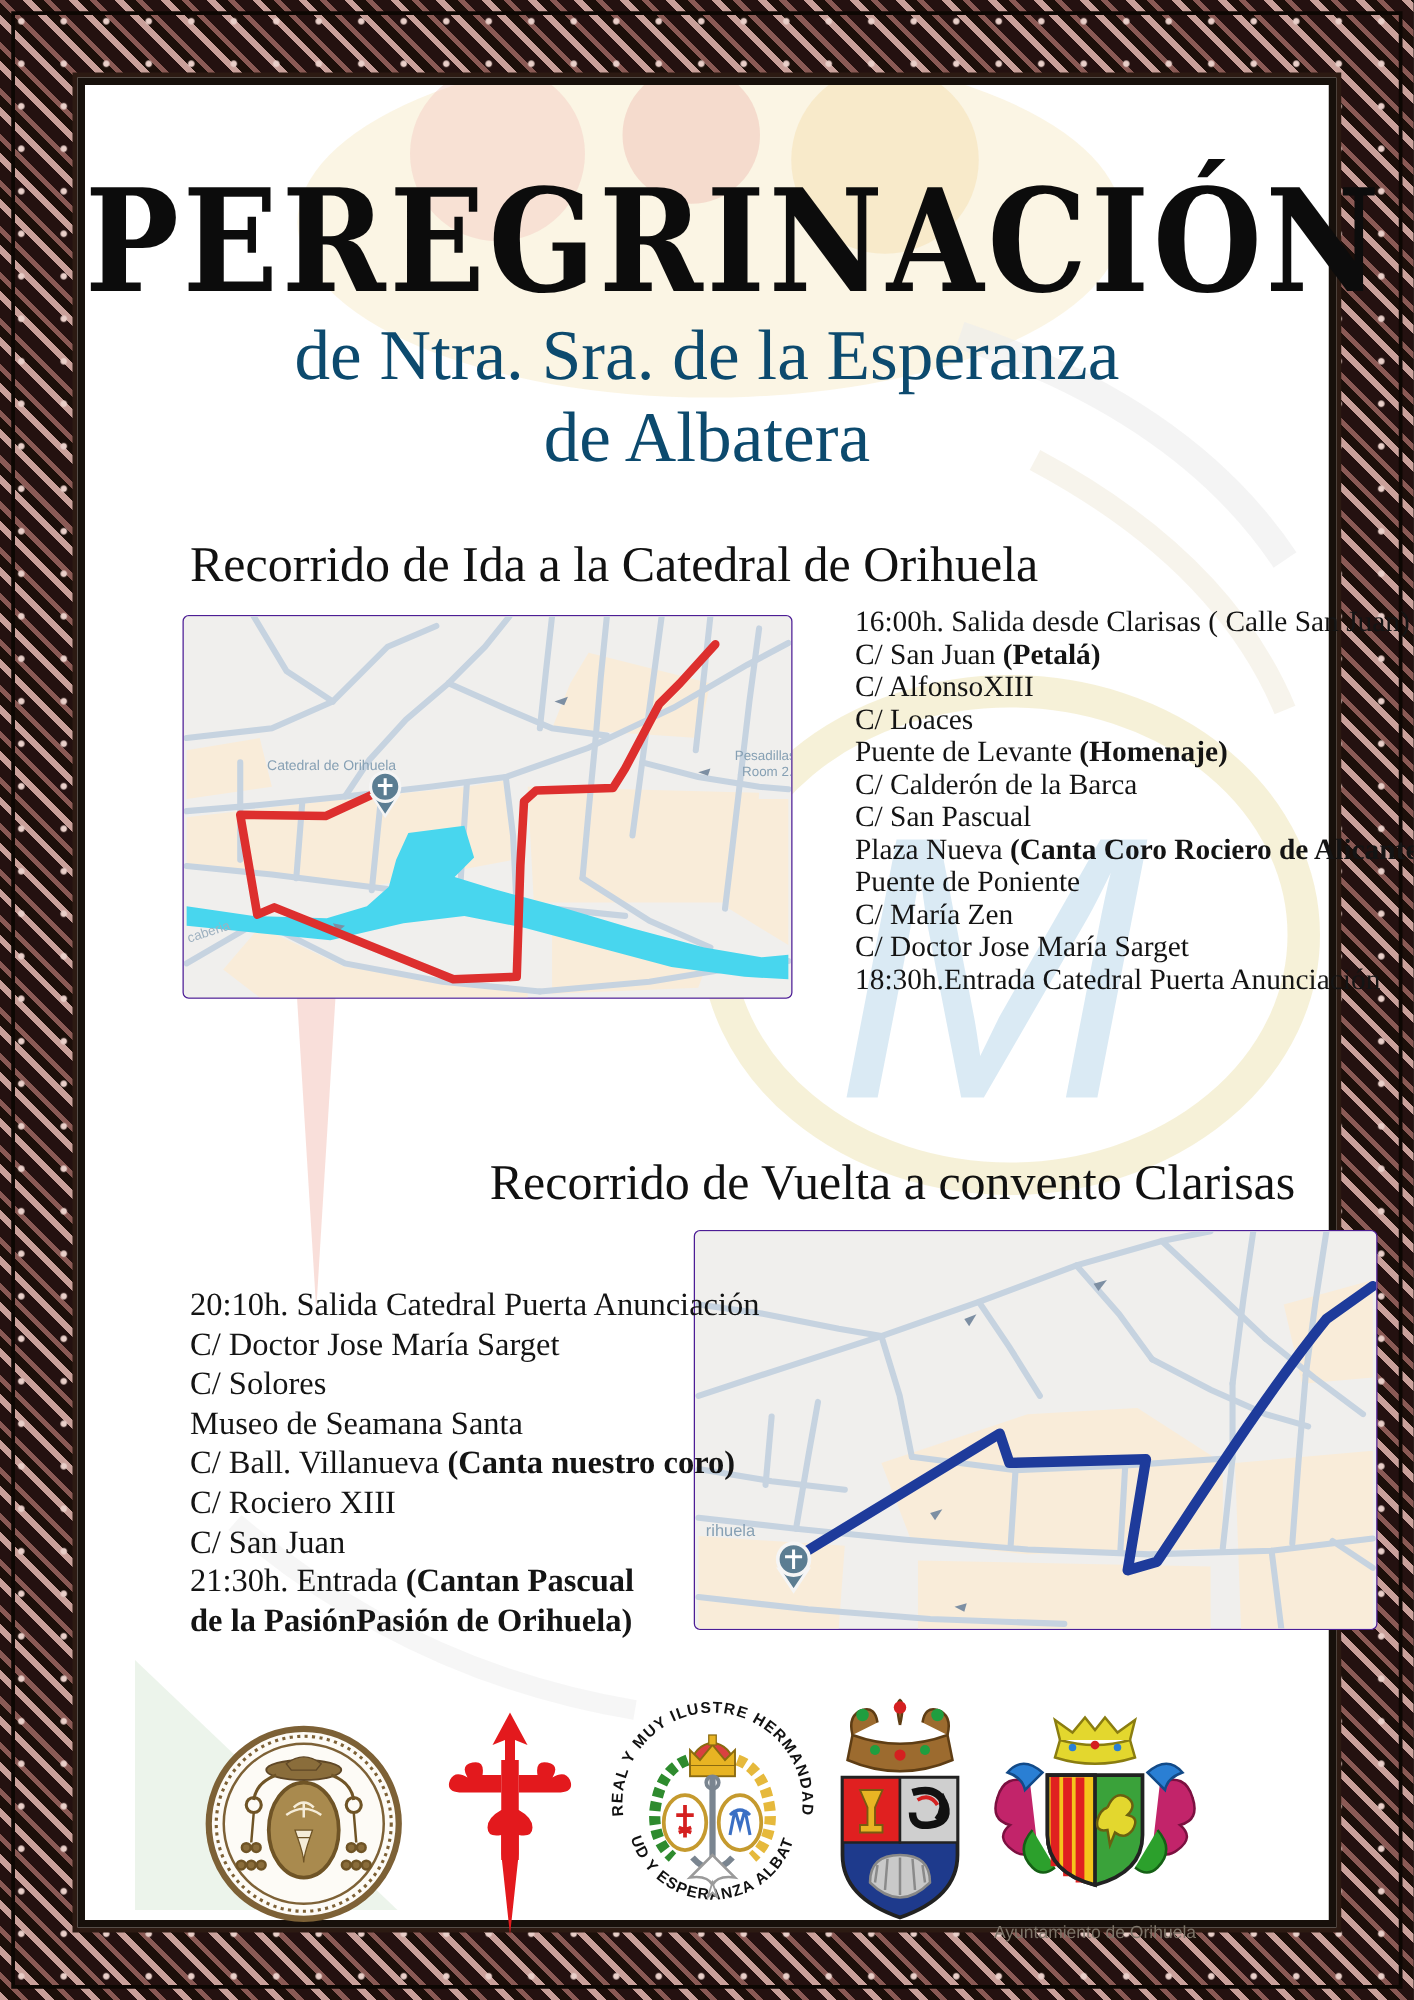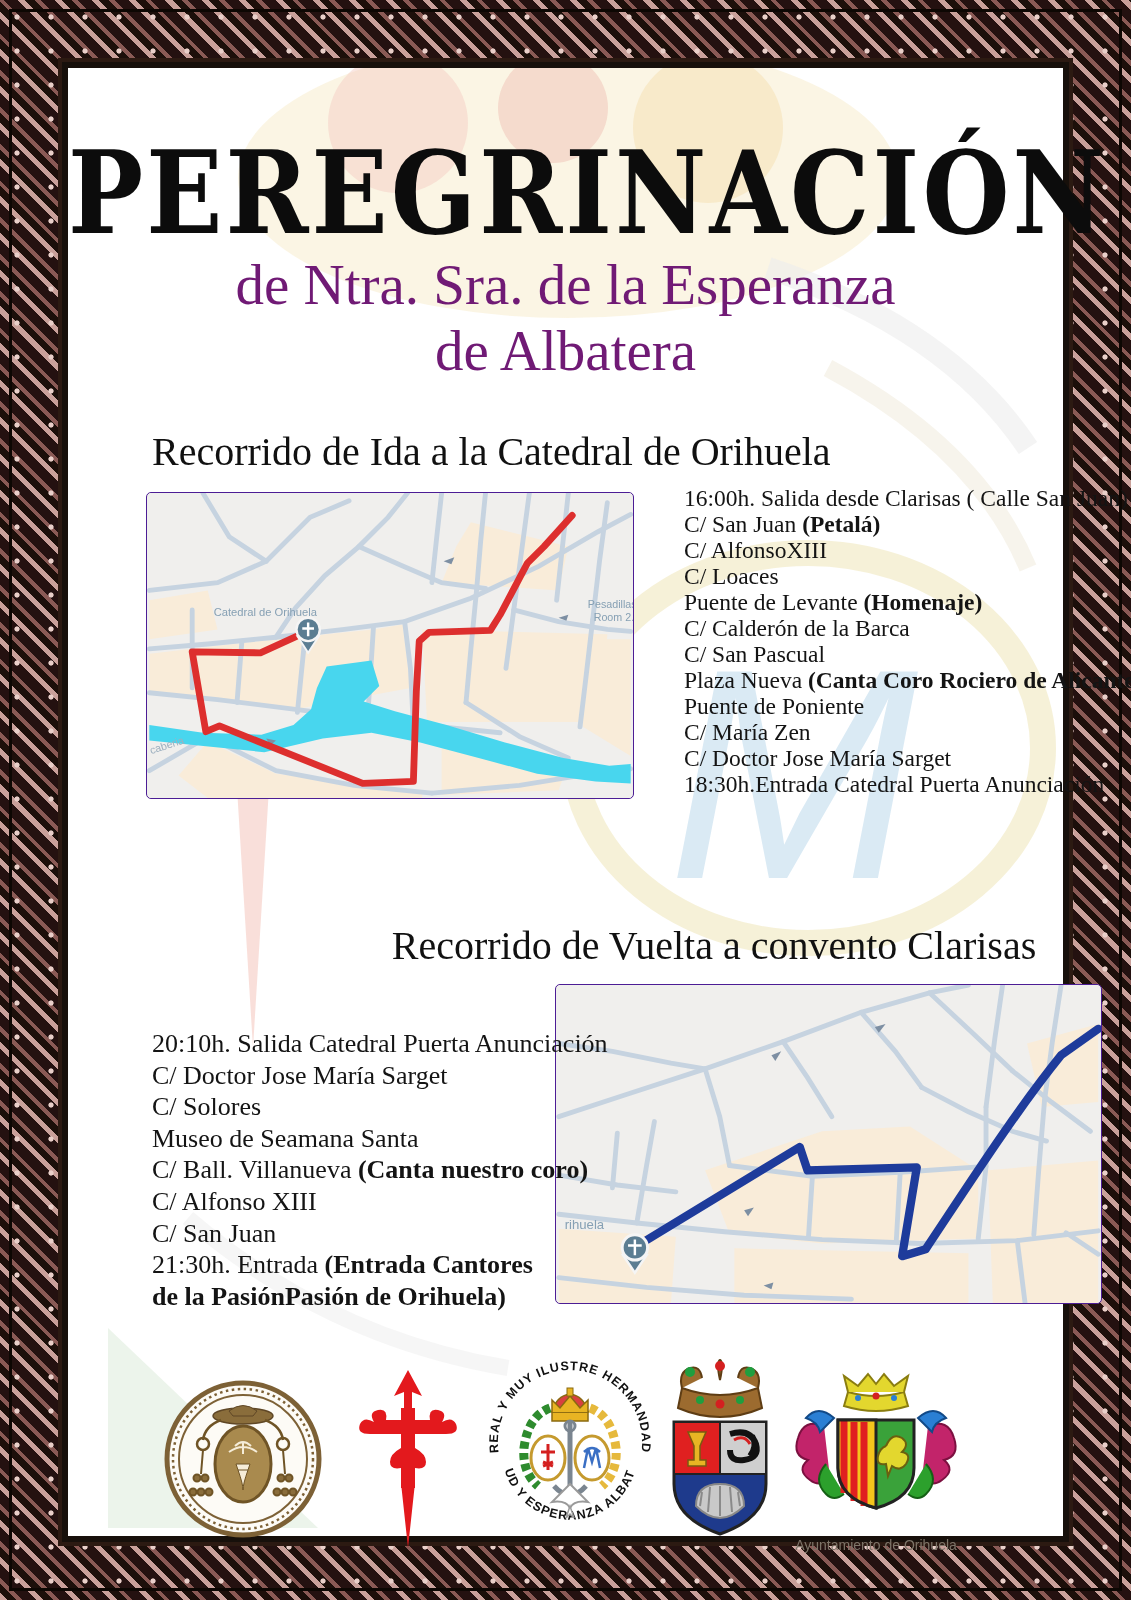--- a/index.html
+++ b/index.html
@@ -23,21 +23,21 @@
     box-shadow:0 0 0 4px #2c1a12;
   }
   .wm{position:absolute;inset:0;pointer-events:none;}
   .abs{position:absolute;}
   .title{
     left:0;right:0;top:58px;text-align:center;
     font-size:100px;font-weight:700;color:#0c0c0c;letter-spacing:3px;
     transform:scaleY(1.14);transform-origin:top;
     font-family:"DejaVu Serif","Liberation Serif",serif;
   }
-  .subtitle{left:0;right:0;text-align:center;font-size:57px;color:#701a75;}
+  .subtitle{left:0;right:0;text-align:center;font-size:57px;color:#0c4a6e;}
   .sub1{top:184px;} .sub2{top:250px;}
   .heading{font-size:40px;color:#111;white-space:nowrap;}
   .h-ida{left:84px;top:360px;}
   .h-vuelta{left:240px;top:854px;width:812px;text-align:center;font-family:Liberation Serif, serif;}
   .mapbox{border:1px solid #4c1d95;border-radius:5px;background:#f0efed;overflow:hidden;}
   .map1{left:78px;top:424px;width:486px;height:305px;}
   .map2{left:487px;top:916px;width:545px;height:318px;}
   .routelist{color:#141414;}
   .list1{left:583px;top:417px;width:455px;font-size:23.5px;line-height:26px;margin-left:33px;}
   .list2{left:84px;top:960px;width:420px;font-size:26px;line-height:31.6px;}
@@ -201,23 +201,23 @@
         <text x="6" y="250" font-size="13.5" fill="#86a0b4">rihuela</text>
       </svg>
     </div>
 
     <div class="abs routelist list2">
         <div class="route-line"><span>20:10h. Salida Catedral Puerta Anunciación</span></div>
         <div class="route-line"><span>C/ Doctor Jose María Sarget</span></div>
         <div class="route-line"><span>C/ Solores</span></div>
         <div class="route-line"><span>Museo de Seamana Santa</span></div>
         <div class="route-line"><span>C/ Ball. Villanueva </span><span class="b">(Canta nuestro coro)</span></div>
-        <div class="route-line"><span>C/ Alfonso XIII</span></div>
+        <div class="route-line"><span>C/ Rociero XIII</span></div>
         <div class="route-line"><span>C/ San Juan</span></div>
-        <div class="route-line"><span>21:30h. Entrada </span><span class="b">(Entrada Cantores</span></div>
+        <div class="route-line"><span>21:30h. Entrada </span><span class="b">(Cantan Pascual</span></div>
         <div class="route-line"><span class="b">de la PasiónPasión de Orihuela)</span></div>
       </div>
 
     <div class="logo" style="left:95px;top:1296px;width:160px;height:190px;">
       <svg viewBox="0 0 160 190" width="160" height="190">
         <circle cx="80" cy="95" r="76" fill="#fdfbf6" stroke="#7d6136" stroke-width="5"></circle>
         <circle cx="80" cy="95" r="64" fill="none" stroke="#7d6136" stroke-width="2"></circle>
         <circle cx="80" cy="95" r="70" fill="none" stroke="#7d6136" stroke-width="2.5" stroke-dasharray="2.5 3.5"></circle>
         <ellipse cx="80" cy="52" rx="30" ry="8" fill="#8a6d3b" stroke="#5f4726" stroke-width="1.5"></ellipse>
         <path d="M66,47 Q80,36 94,47 L90,52 L70,52 Z" fill="#8a6d3b" stroke="#5f4726" stroke-width="1"></path>

